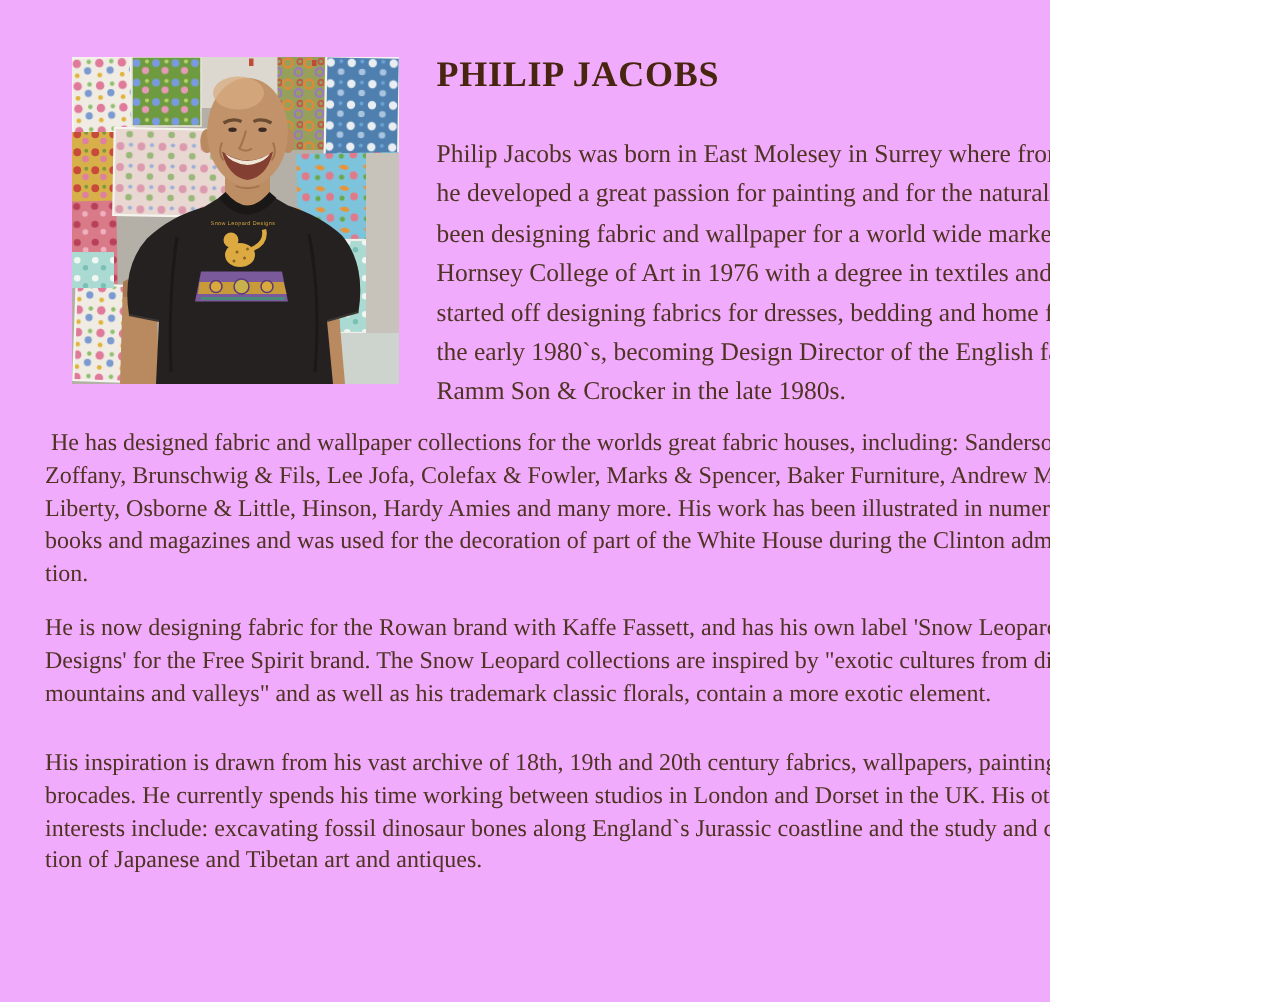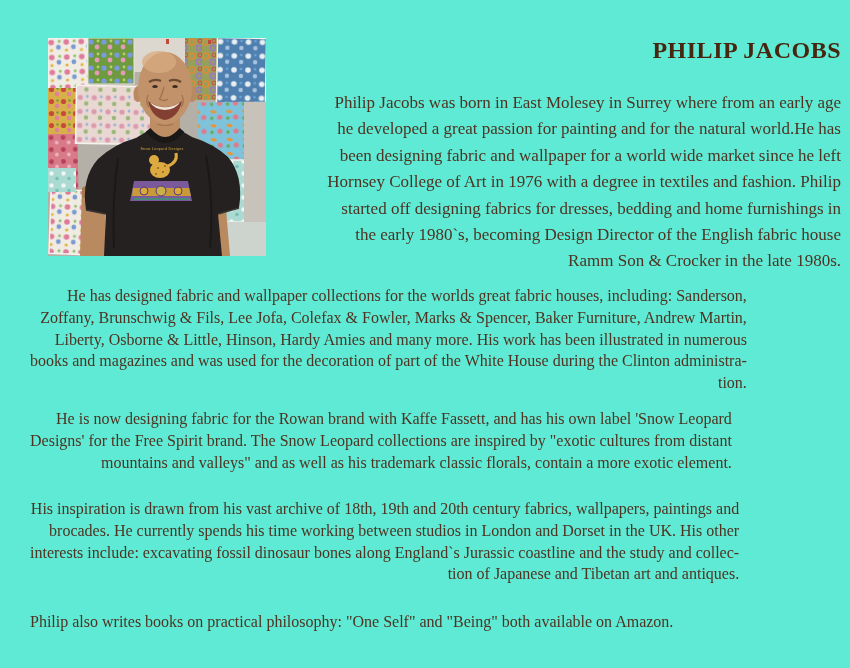--- a/index.html
+++ b/index.html
@@ -1,23 +1,22 @@
 <!DOCTYPE html>
 <html><head>
 <meta charset="utf-8">
 <style>
   html, body { margin: 0; padding: 0; background: #ffffff; }
   .page {
     position: relative;
-    width: 850px;
+    width: 700px;
     height: 668px;
-    background: #5eead4;
+    background: #f0abfc;
     font-family: "Liberation Serif", "DejaVu Serif", serif;
     overflow: hidden;
-    text-align: right;
   }
   .photo {
     position: absolute;
     left: 48px;
     top: 38px;
     width: 218px;
     height: 218px;
     margin: 0;
   }
   .photo svg { display: block; width: 218px; height: 218px; }
@@ -222,15 +221,14 @@
 Liberty, Osborne &amp; Little, Hinson, Hardy Amies and many more. His work has been illustrated in numerous
 books and magazines and was used for the decoration of part of the White House during the Clinton administra-
 tion.</p>
   <p class="body-par p3">He is now designing fabric for the Rowan brand with Kaffe Fassett, and has his own label 'Snow Leopard
 Designs' for the Free Spirit brand. The Snow Leopard collections are inspired by "exotic cultures from distant
 mountains and valleys" and as well as his trademark classic florals, contain a more exotic element.</p>
   <p class="body-par p4">His inspiration is drawn from his vast archive of 18th, 19th and 20th century fabrics, wallpapers, paintings and
 brocades. He currently spends his time working between studios in London and Dorset in the UK. His other
 interests include: excavating fossil dinosaur bones along England`s Jurassic coastline and the study and collec-
 tion of Japanese and Tibetan art and antiques.</p>
-  <p class="body-par p5">Philip also writes books on practical philosophy: "One Self" and "Being" both available on Amazon.</p>
 
 </div>
 
 </body></html>

